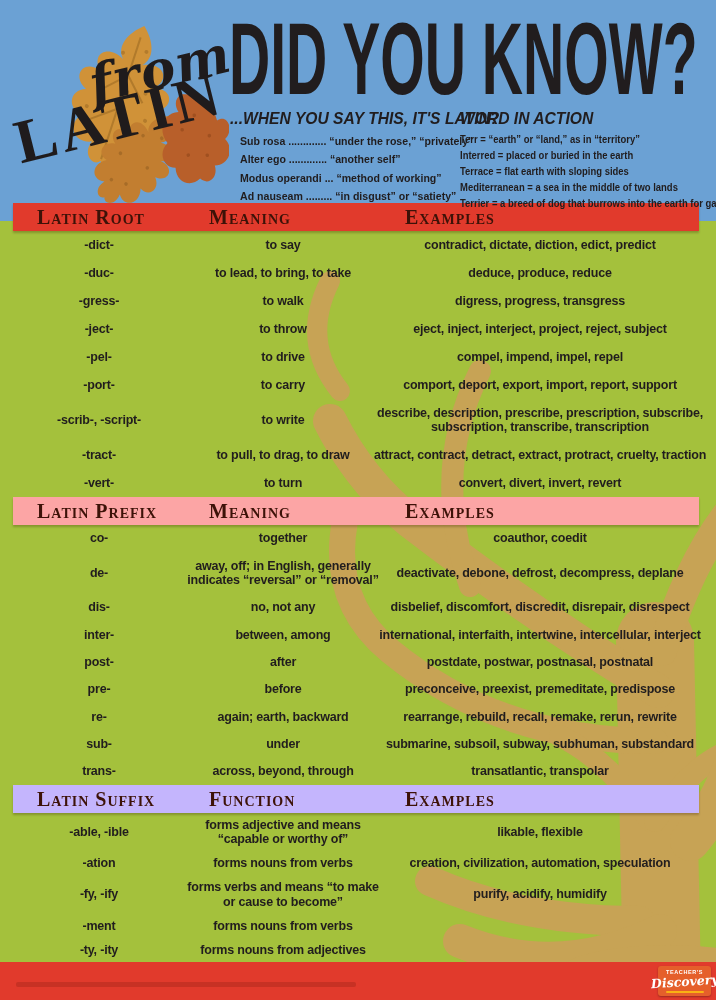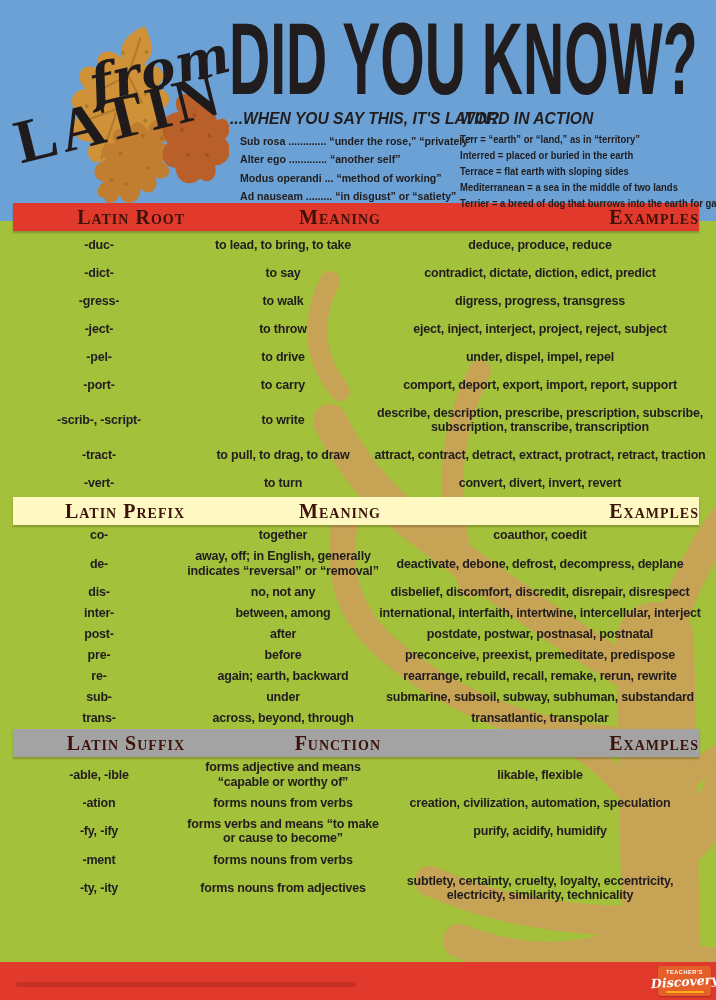--- a/index.html
+++ b/index.html
@@ -42,26 +42,26 @@
   .action-list{position:absolute;left:460px;top:132px;width:290px;
     font-size:11px;font-weight:bold;line-height:1.45;transform:scaleX(0.86);transform-origin:0 0;}
   .phrase-list div,.action-list div{white-space:nowrap;}
   
   #tables{position:absolute;left:13px;top:203px;width:686px;z-index:1;}
   .tbl-bar{
     height:28px;display:grid;grid-template-columns:172px 196px 318px;
     align-items:center;box-shadow:0 2px 2px rgba(40,20,5,.25);
   }
   .tbl-bar span{
-    text-align:right;font-family:"Liberation Serif",serif;font-weight:bold;
+    text-align:left;font-family:"Liberation Serif",serif;font-weight:bold;
     font-variant:small-caps;font-size:20px;letter-spacing:1px;color:#3d1208;margin-left:24px;
   }
   .rows{display:flex;flex-direction:column;justify-content:space-around;}
   .rows-root{height:266px;}
-  .rows-prefix{height:204px;}
+  .rows-prefix{height:260px;}
   .rows-suffix{height:149px;padding-bottom:2px;}
   .row{display:grid;grid-template-columns:172px 196px 318px;align-items:center;}
   .cell{
     justify-self:center;width:max-content;max-width:none;text-align:center;
     font-size:12.5px;font-weight:bold;line-height:1.15;letter-spacing:-0.2px;color:#211d1e;
   }
   .c0,.c1{white-space:pre-line;}
   .c2{white-space:pre;}
   
   .fine-print{position:absolute;left:16px;top:982px;width:340px;height:5px;
@@ -166,70 +166,70 @@
 
   <div id="tables">
     <section>
       <div class="tbl-bar" style="background: rgb(225, 58, 44);">
         <span>Latin Root</span>
         <span>Meaning</span>
         <span>Examples</span>
       </div>
       <div class="rows rows-root">
           <div class="row">
+            <div class="cell c0">-dict-</div>
+            <div class="cell c1">to say</div>
+            <div class="cell c2">contradict, dictate, diction, edict, predict</div>
+          </div>
+          <div class="row">
             <div class="cell c0">-duc-</div>
             <div class="cell c1">to lead, to bring, to take</div>
             <div class="cell c2">deduce, produce, reduce</div>
           </div>
           <div class="row">
-            <div class="cell c0">-dict-</div>
-            <div class="cell c1">to say</div>
-            <div class="cell c2">contradict, dictate, diction, edict, predict</div>
-          </div>
-          <div class="row">
             <div class="cell c0">-gress-</div>
             <div class="cell c1">to walk</div>
             <div class="cell c2">digress, progress, transgress</div>
           </div>
           <div class="row">
             <div class="cell c0">-ject-</div>
             <div class="cell c1">to throw</div>
             <div class="cell c2">eject, inject, interject, project, reject, subject</div>
           </div>
           <div class="row">
             <div class="cell c0">-pel-</div>
             <div class="cell c1">to drive</div>
-            <div class="cell c2">under, dispel, impel, repel</div>
+            <div class="cell c2">compel, impend, impel, repel</div>
           </div>
           <div class="row">
             <div class="cell c0">-port-</div>
             <div class="cell c1">to carry</div>
             <div class="cell c2">comport, deport, export, import, report, support</div>
           </div>
           <div class="row">
             <div class="cell c0">-scrib-, -script-</div>
             <div class="cell c1">to write</div>
             <div class="cell c2">describe, description, prescribe, prescription, subscribe,
 subscription, transcribe, transcription</div>
           </div>
           <div class="row">
             <div class="cell c0">-tract-</div>
             <div class="cell c1">to pull, to drag, to draw</div>
-            <div class="cell c2">attract, contract, detract, extract, protract, retract, traction</div>
+            <div class="cell c2">attract, contract, detract, extract, protract, cruelty, traction</div>
           </div>
           <div class="row">
             <div class="cell c0">-vert-</div>
             <div class="cell c1">to turn</div>
             <div class="cell c2">convert, divert, invert, revert</div>
           </div>
         </div>
     </section>
 
     <section>
-      <div class="tbl-bar" style="background: #fef9c3;">
+      <div class="tbl-bar" style="background: #fca5a5;">
         <span>Latin Prefix</span>
         <span>Meaning</span>
         <span>Examples</span>
       </div>
       <div class="rows rows-prefix">
           <div class="row">
             <div class="cell c0">co-</div>
             <div class="cell c1">together</div>
             <div class="cell c2">coauthor, coedit</div>
           </div>
@@ -271,21 +271,21 @@
           </div>
           <div class="row">
             <div class="cell c0">trans-</div>
             <div class="cell c1">across, beyond, through</div>
             <div class="cell c2">transatlantic, transpolar</div>
           </div>
         </div>
     </section>
 
     <section>
-      <div class="tbl-bar" style="background: #a3a3a3;">
+      <div class="tbl-bar" style="background: #c4b5fd;">
         <span>Latin Suffix</span>
         <span>Function</span>
         <span>Examples</span>
       </div>
       <div class="rows rows-suffix">
           <div class="row">
             <div class="cell c0">-able, -ible</div>
             <div class="cell c1">forms adjective and means
 “capable or worthy of”</div>
             <div class="cell c2">likable, flexible</div>
@@ -301,22 +301,20 @@
 or cause to become”</div>
             <div class="cell c2">purify, acidify, humidify</div>
           </div>
           <div class="row">
             <div class="cell c0">-ment</div>
             <div class="cell c1">forms nouns from verbs</div>
           </div>
           <div class="row">
             <div class="cell c0">-ty, -ity</div>
             <div class="cell c1">forms nouns from adjectives</div>
-            <div class="cell c2">subtlety, certainty, cruelty, loyalty, eccentricity,
-electricity, similarity, technicality</div>
           </div>
         </div>
     </section>
   </div>
 
   <div class="band-footer"></div>
   <div class="fine-print"></div>
   <div class="logo-box">
     <div class="logo-top">TEACHER'S</div>
     <div class="logo-name">Discovery</div>

